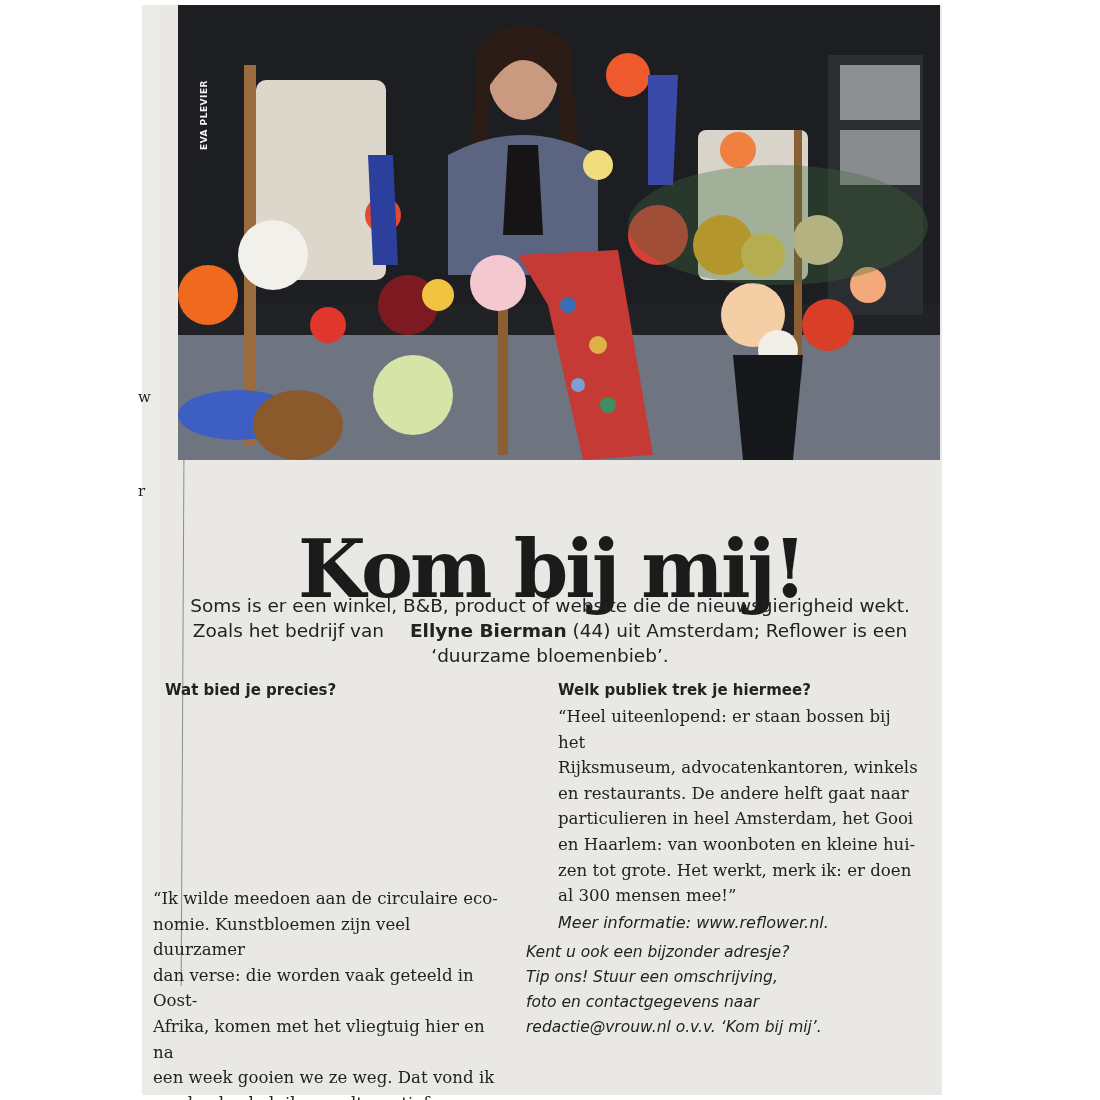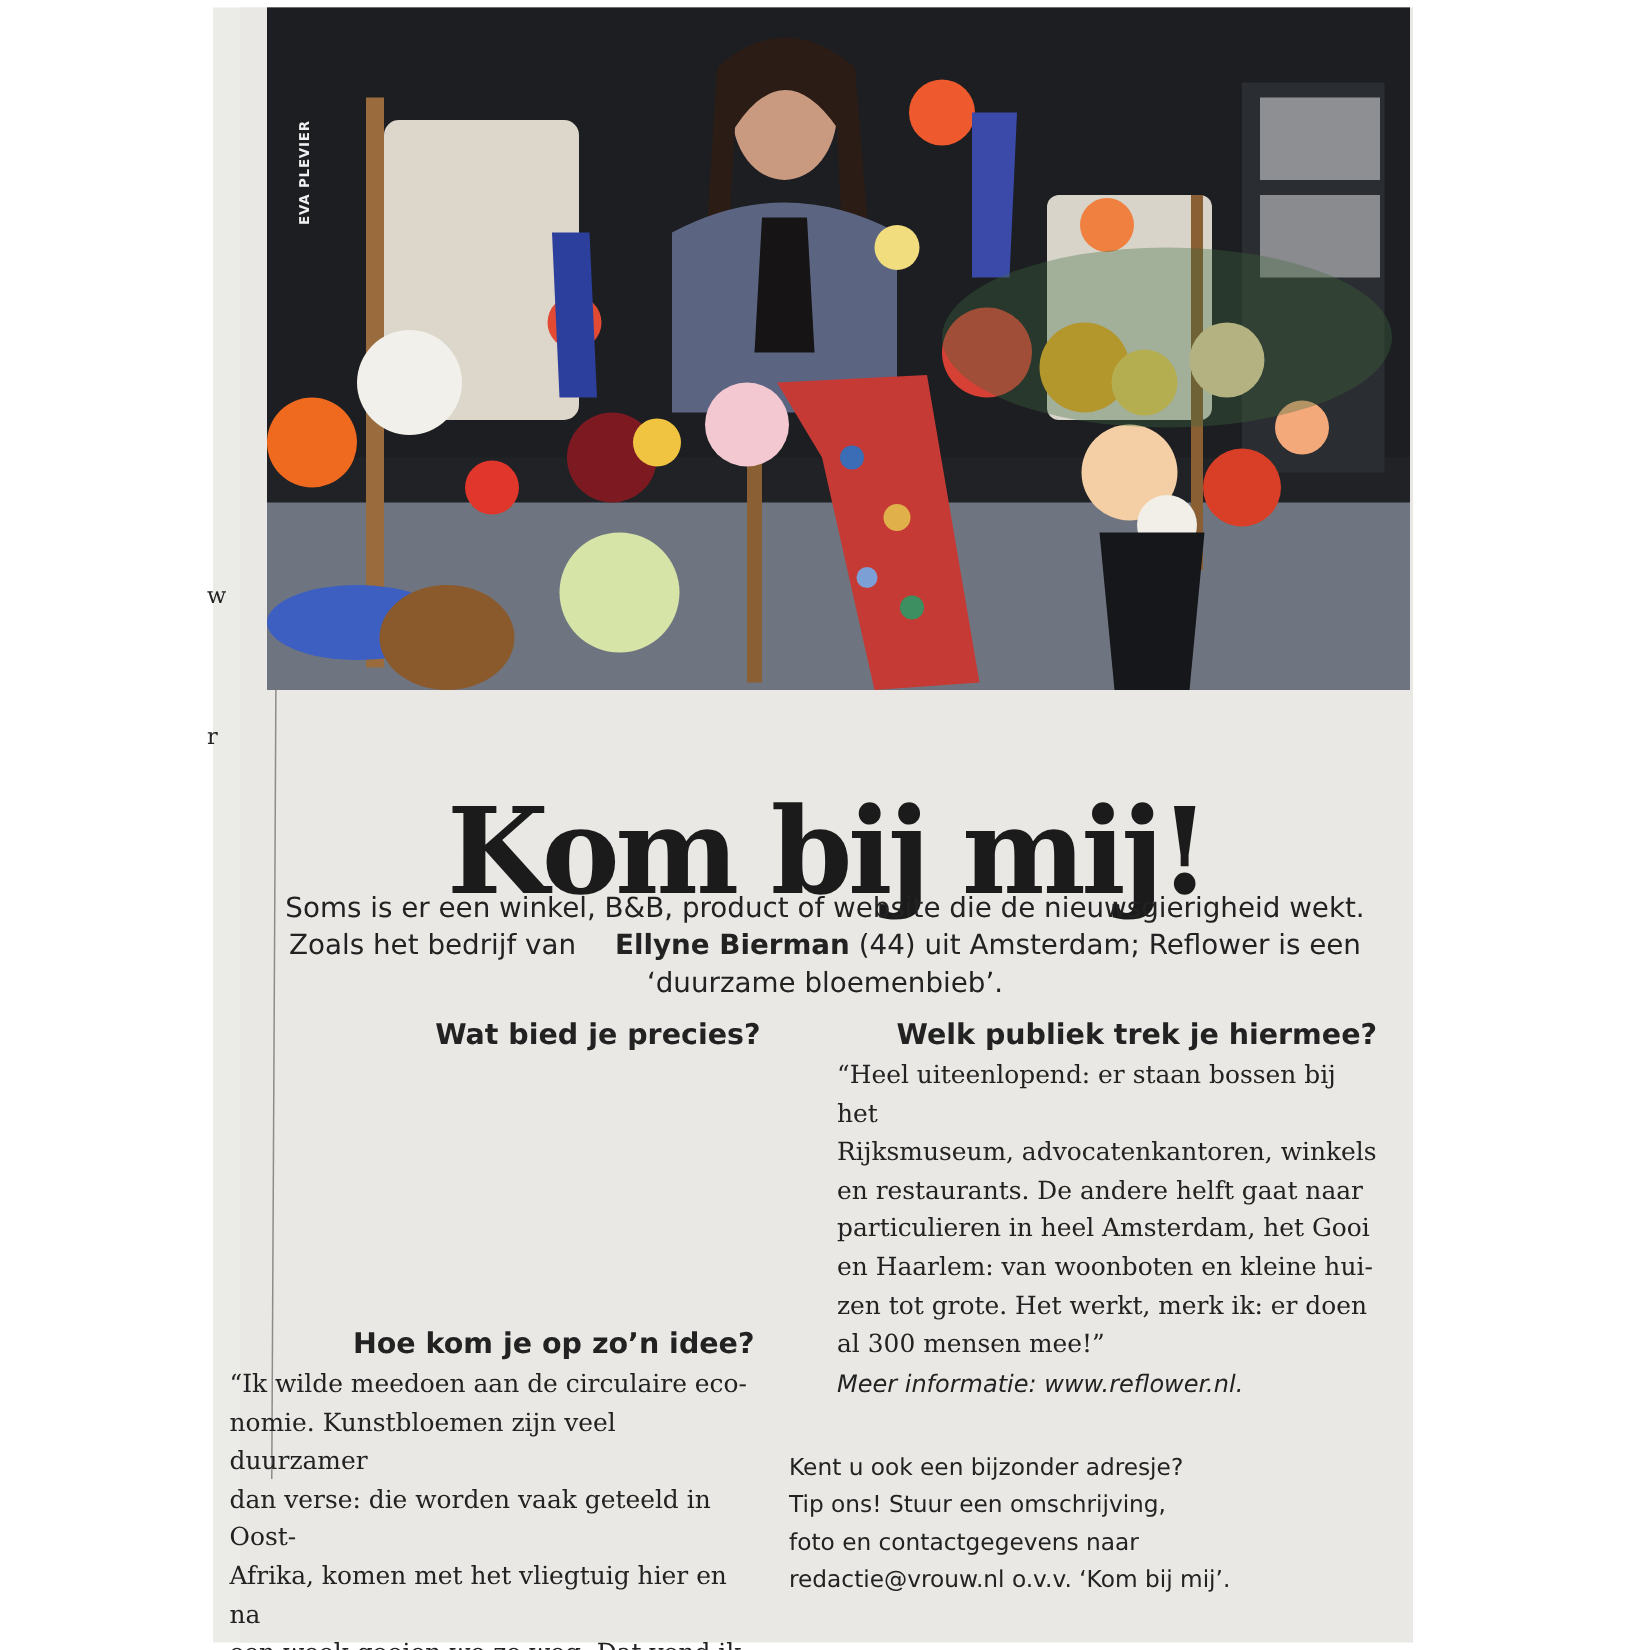--- a/index.html
+++ b/index.html
@@ -37,22 +37,22 @@
     color: #1b1b1b; letter-spacing: -3px; line-height: 1;
     transform: scaleY(1.02);
   }
   .intro {
     position: absolute; left: 190px; top: 574px; width: 720px; text-align: center;
     font-family: "DejaVu Sans", sans-serif; font-size: 18.5px; line-height: 25px; color: #222;
   }
   .intro b { font-weight: bold; margin-left: 20px; }
   .col { position: absolute; color: #222; }
   .q {
-    font-family: "DejaVu Sans", sans-serif; font-weight: bold; font-size: 19px;
-    margin: 0 0 4px 0; line-height: 20px; text-align: right;
+    font-family: "DejaVu Sans", sans-serif; font-weight: bold; font-size: 15px;
+    margin: 0 0 4px 0; line-height: 20px;
   }
   .a {
     font-family: "DejaVu Serif", serif; font-size: 16.6px; line-height: 25.6px; margin: 0;
     white-space: pre-line;
   }
   .more {
     font-family: "DejaVu Sans", sans-serif; font-style: italic; font-size: 16px; margin-top: 4px;
   }
   .tip {
     font-family: "DejaVu Sans", sans-serif; font-size: 15.5px; line-height: 25px; white-space: pre-line;
@@ -129,37 +129,36 @@
 
 <h1 class="headline">Kom bij mij!</h1>
 
 <p class="intro"><span>Soms is er een winkel, B&amp;B, product of website die de nieuwsgierigheid wekt. Zoals het bedrijf van </span><b>Ellyne Bierman</b><span> (44) uit Amsterdam; Reflower is een ‘duurzame bloemenbieb’.</span></p>
 
 <div class="col" style="left:157px; top:680px; width:350px;">
   <h3 class="q" style="margin-left:8px">Wat bied je precies?</h3>
 </div>
 
 <div class="col" style="left:153px; top:886px; width:350px;">
-  <h3 class="q">Hoe kom je op zo’n idee?</h3>
   <p class="a">“Ik wilde meedoen aan de circulaire eco-
 nomie. Kunstbloemen zijn veel duurzamer
 dan verse: die worden vaak geteeld in Oost-
 Afrika, komen met het vliegtuig hier en na
 een week gooien we ze weg. Dat vond ik
 zonde, dus heb ik een alternatief bedacht.”</p>
 </div>
 
 <div class="col" style="left:558px; top:680px; width:360px;">
   <h3 class="q">Welk publiek trek je hiermee?</h3>
   <p class="a">“Heel uiteenlopend: er staan bossen bij het
 Rijksmuseum, advocatenkantoren, winkels
 en restaurants. De andere helft gaat naar
 particulieren in heel Amsterdam, het Gooi
 en Haarlem: van woonboten en kleine hui-
 zen tot grote. Het werkt, merk ik: er doen
 al 300 mensen mee!”</p>
   <div class="more">Meer informatie: www.reflower.nl.</div>
 </div>
 
-<div class="col tip" style="left:526px; top:966px; width:360px;">Kent u ook een bijzonder adresje?
+<div class="col tip" style="left:526px; top:940px; width:360px;font-style:italic;">Kent u ook een bijzonder adresje?
 Tip ons! Stuur een omschrijving,
 foto en contactgegevens naar
 redactie@vrouw.nl o.v.v. ‘Kom bij mij’.</div>
 
 </body></html>

